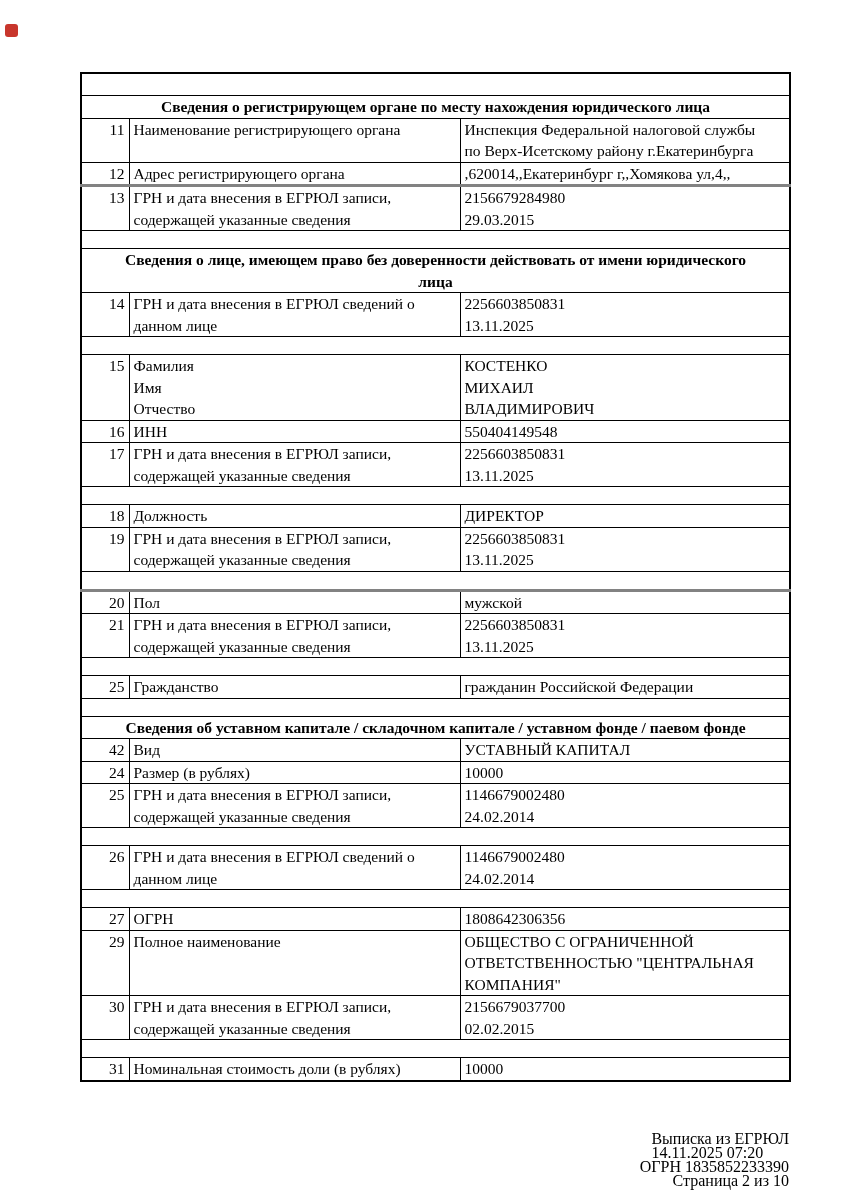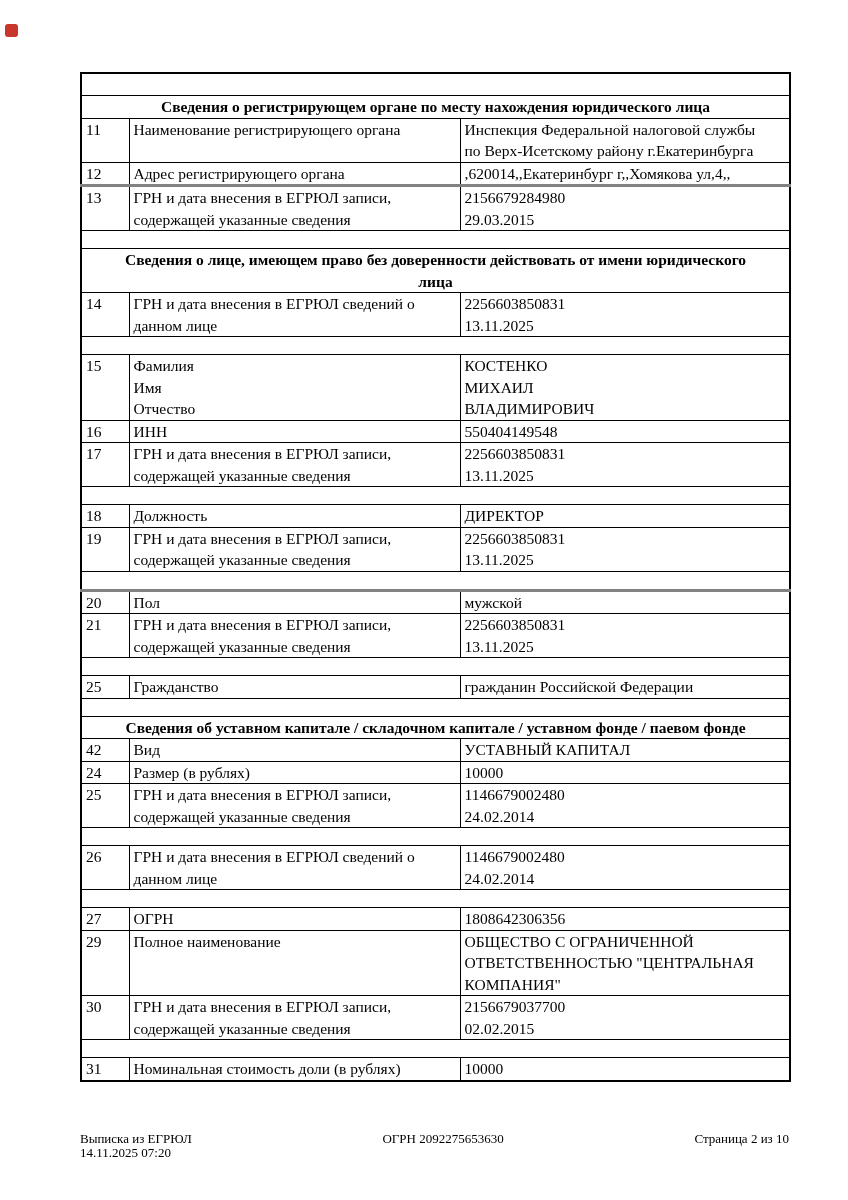--- a/index.html
+++ b/index.html
@@ -18,33 +18,33 @@
     border:2px solid #000;
   }
   table.doc td{
     border:1px solid #000;
     vertical-align:top;
     padding:0 4px;
     font-size:15.5px;
     line-height:21.5px;
     overflow:hidden;
   }
-  td.num{text-align:left;padding:0 2px;}
+  td.num{text-align:right;padding:0 2px;}
   td.lbl, td.val{white-space:pre-line;}
   tr.hdr td{
     font-weight:bold;text-align:center;white-space:pre-line;
     padding:0 6px;
   }
   tr.sp td{height:17px;padding:0;}
   tr.sp1 td{height:21px;padding:0;}
   tr.tk td{border-top:3px solid #828282;}
   .footer{
     position:absolute;left:80px;top:1132px;width:709px;
-    display:flex;justify-content:space-between;
-    font-size:13px;line-height:14px;
+    display:flex;justify-content:space-between;align-items:flex-end;
+    font-size:16px;line-height:14px;flex-direction:column;
   }
   .f-left div{white-space:nowrap;}
 </style>
 </head>
 <body>
 
 <div class="badge"></div>
 
 <table class="doc">
   <colgroup>
@@ -240,15 +240,15 @@
       <td class="val">10000</td>
     </tr>
   </tbody>
 </table>
 
 <div class="footer">
   <div class="f-left">
     <div>Выписка из ЕГРЮЛ</div>
     <div>14.11.2025 07:20</div>
   </div>
-  <div class="f-center">ОГРН 2092275653630</div>
+  <div class="f-center">ОГРН 1835852233390</div>
   <div class="f-right">Страница 2 из 10</div>
 </div>
 
 </body></html>

